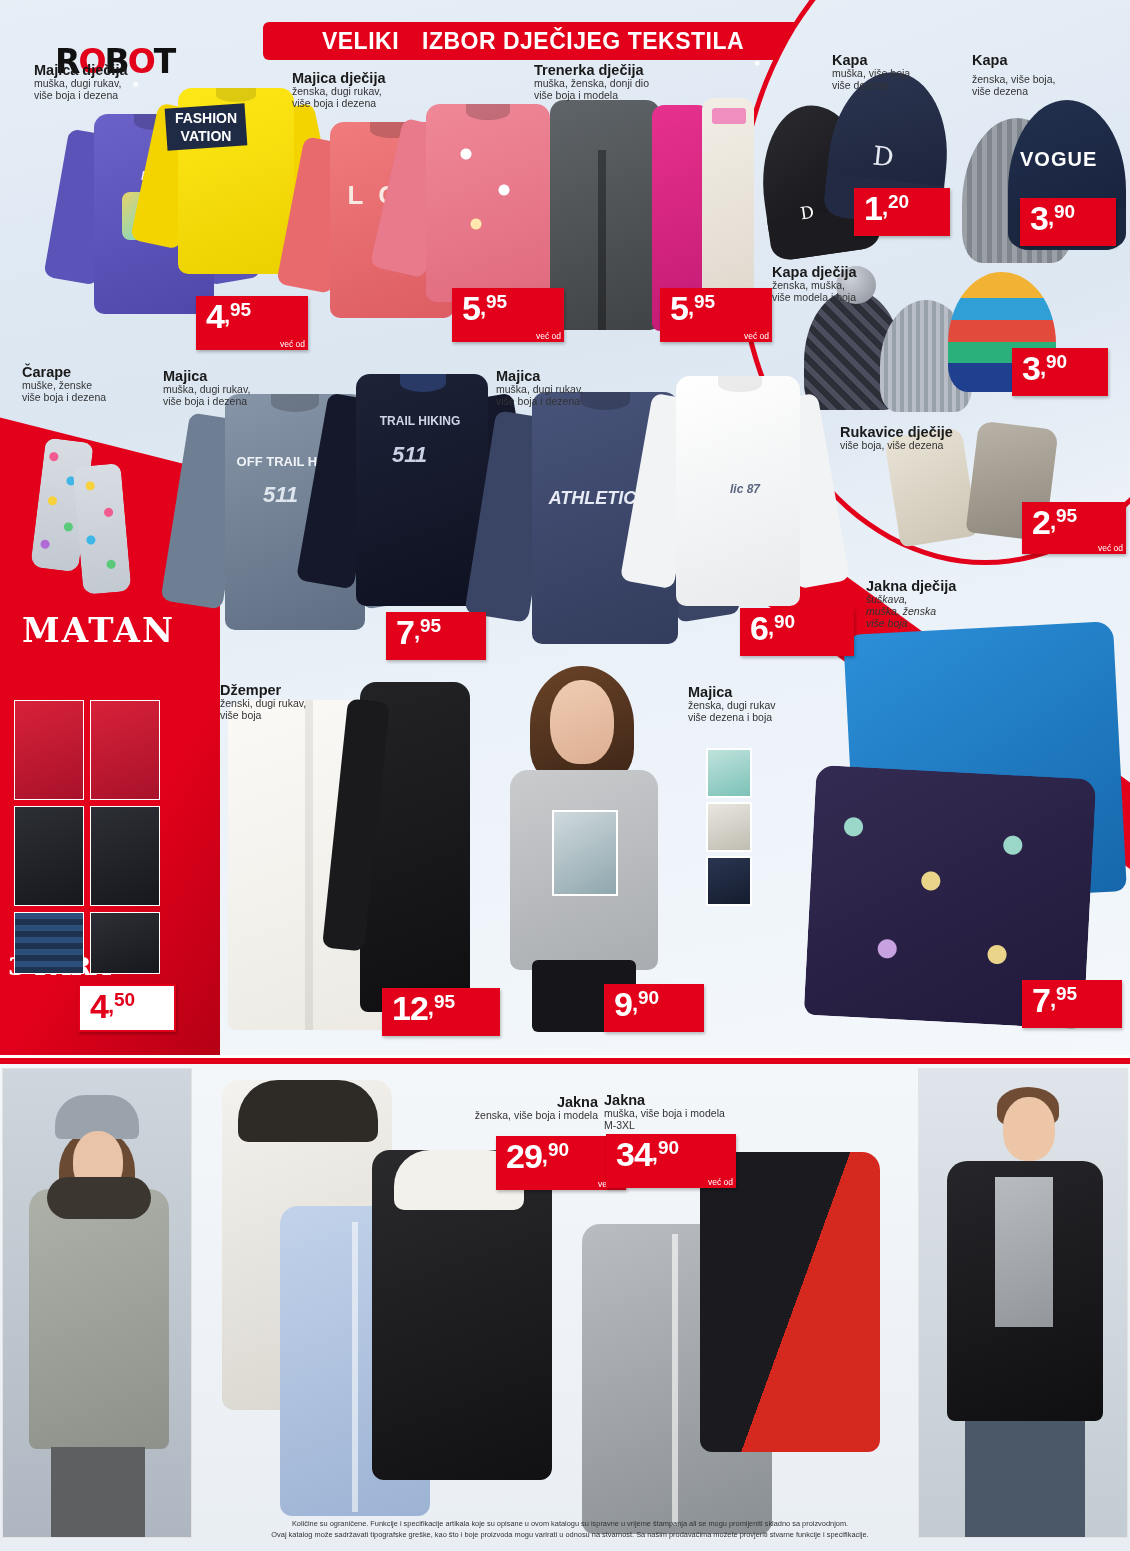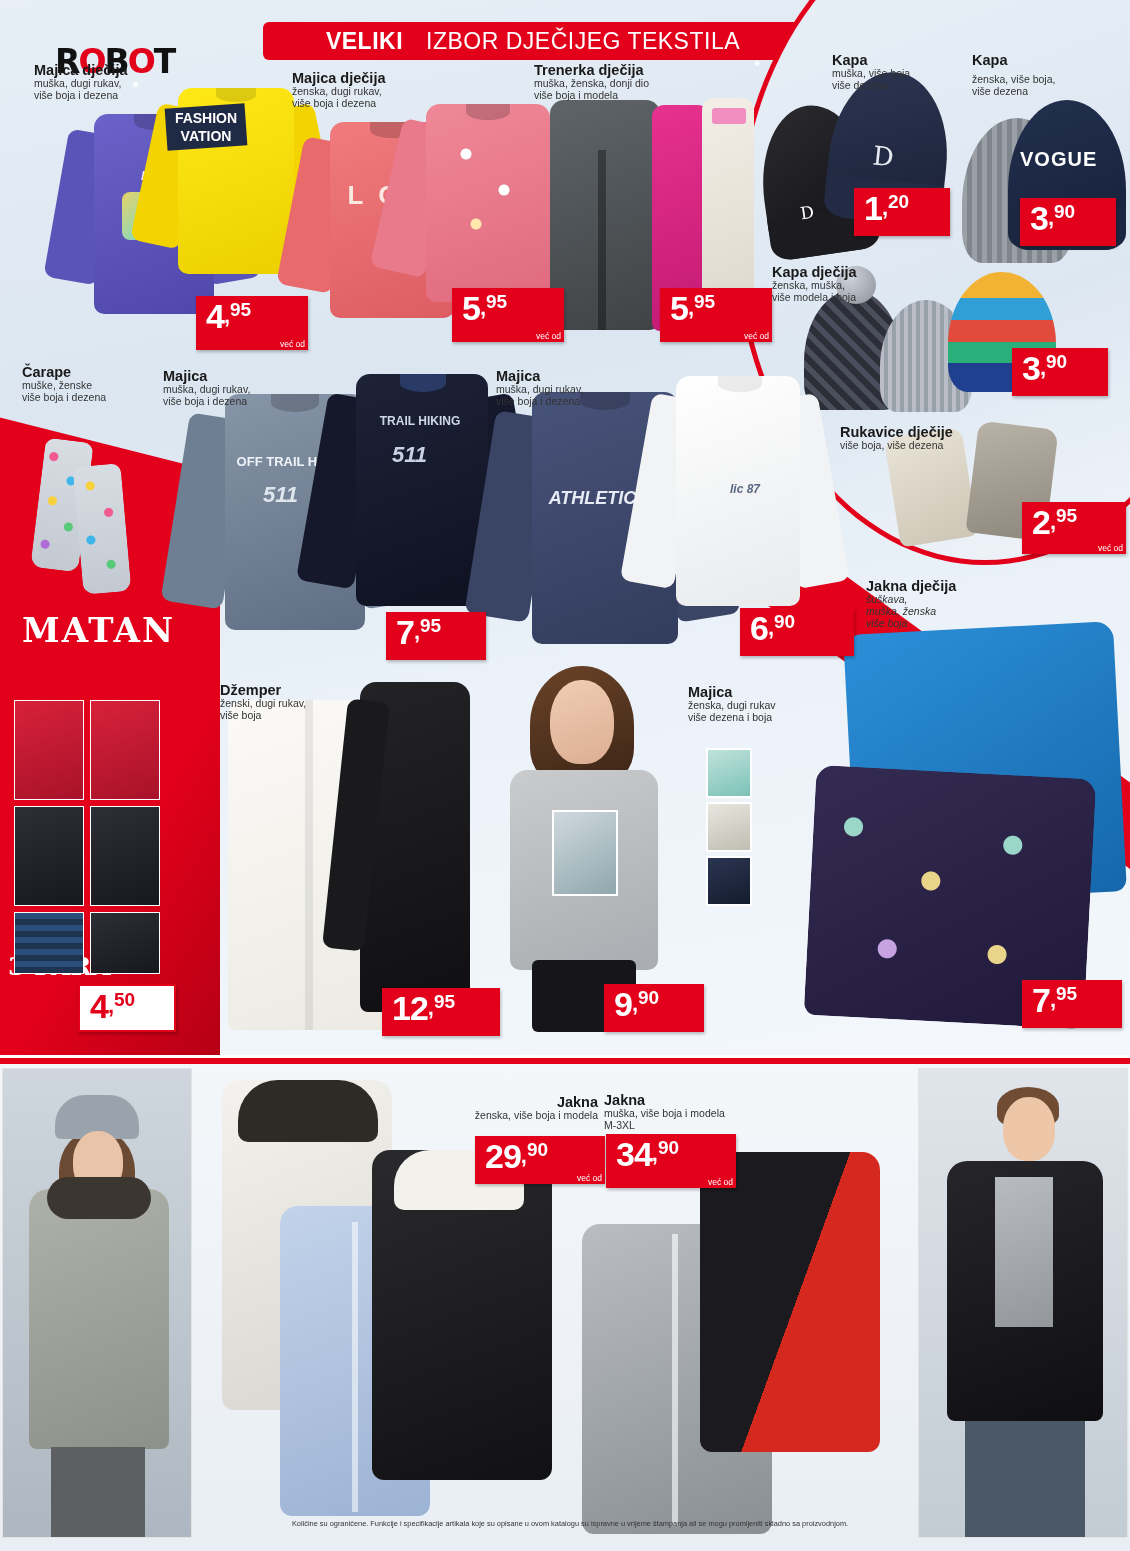--- a/index.html
+++ b/index.html
@@ -33,21 +33,21 @@
   #bottom-section{ position:absolute; left:0; top:1058px; width:1130px; height:493px; border-top:6px solid #e2001a; }
 
   
   .banner {
     position:absolute; left:263px; top:22px; width:540px; height:38px;
     background:#e2001a; border-radius:6px; color:#fff;
     display:flex; align-items:center; justify-content:center;
     letter-spacing:.5px;
   }
   .banner b { font-weight:bold; font-size:23px; }
-  .banner span { font-weight:normal; font-size:23px; margin-left:23px; }
+  .banner span { font-weight:bold; font-size:23px; margin-left:23px; }
 
   
   .logo {
     position:absolute; left:55px; top:22px;
     font-size:33px; font-weight:bold; letter-spacing:-2px;
     color:#111; font-family:"DejaVu Sans", sans-serif;margin-top:20px;
   }
   .logo .o { color:#e2001a; }
 
   
@@ -483,29 +483,30 @@
   <div class="lbl" style="left:438px; top:30px; width:160px; text-align:right;">
     <div class="t">Jakna</div>
     <div class="s" style="white-space:pre-line;">ženska, više boja i modela</div>
   </div>
   <div class="lbl" style="left:604px; top:28px; width:170px;">
     <div class="t">Jakna</div>
     <div class="s" style="white-space:pre-line;">muška, više boja i modela
 M-3XL</div>
   </div>
 
-  <div class="price tall" style="left:475px; top:72px; width:130px; height:48px;">
+  <div class="price tall" style="left:496px; top:72px; width:130px; height:54px;">
     <span class="int">29</span>
     <span class="com">,</span>
     <span class="dec">90</span>
     <span class="vecod">već od</span>
   </div>
   <div class="price tall" style="left:606px; top:70px; width:130px; height:54px;">
     <span class="int">34</span>
     <span class="com">,</span>
     <span class="dec">90</span>
     <span class="vecod">već od</span>
   </div>
 </div>
 
 <div class="footer">
   <div>Količine su ograničene. Funkcije i specifikacije artikala koje su opisane u ovom katalogu su ispravne u vrijeme štampanja ali se mogu promijeniti skladno sa proizvodnjom.</div>
+  <div>Ovaj katalog može sadržavati tipografske greške, kao što i boje proizvoda mogu varirati u odnosu na stvarnost. Sa našim prodavačima možete provjeriti stvarne funkcije i specifikacije.</div>
 </div>
 
 </body></html>

